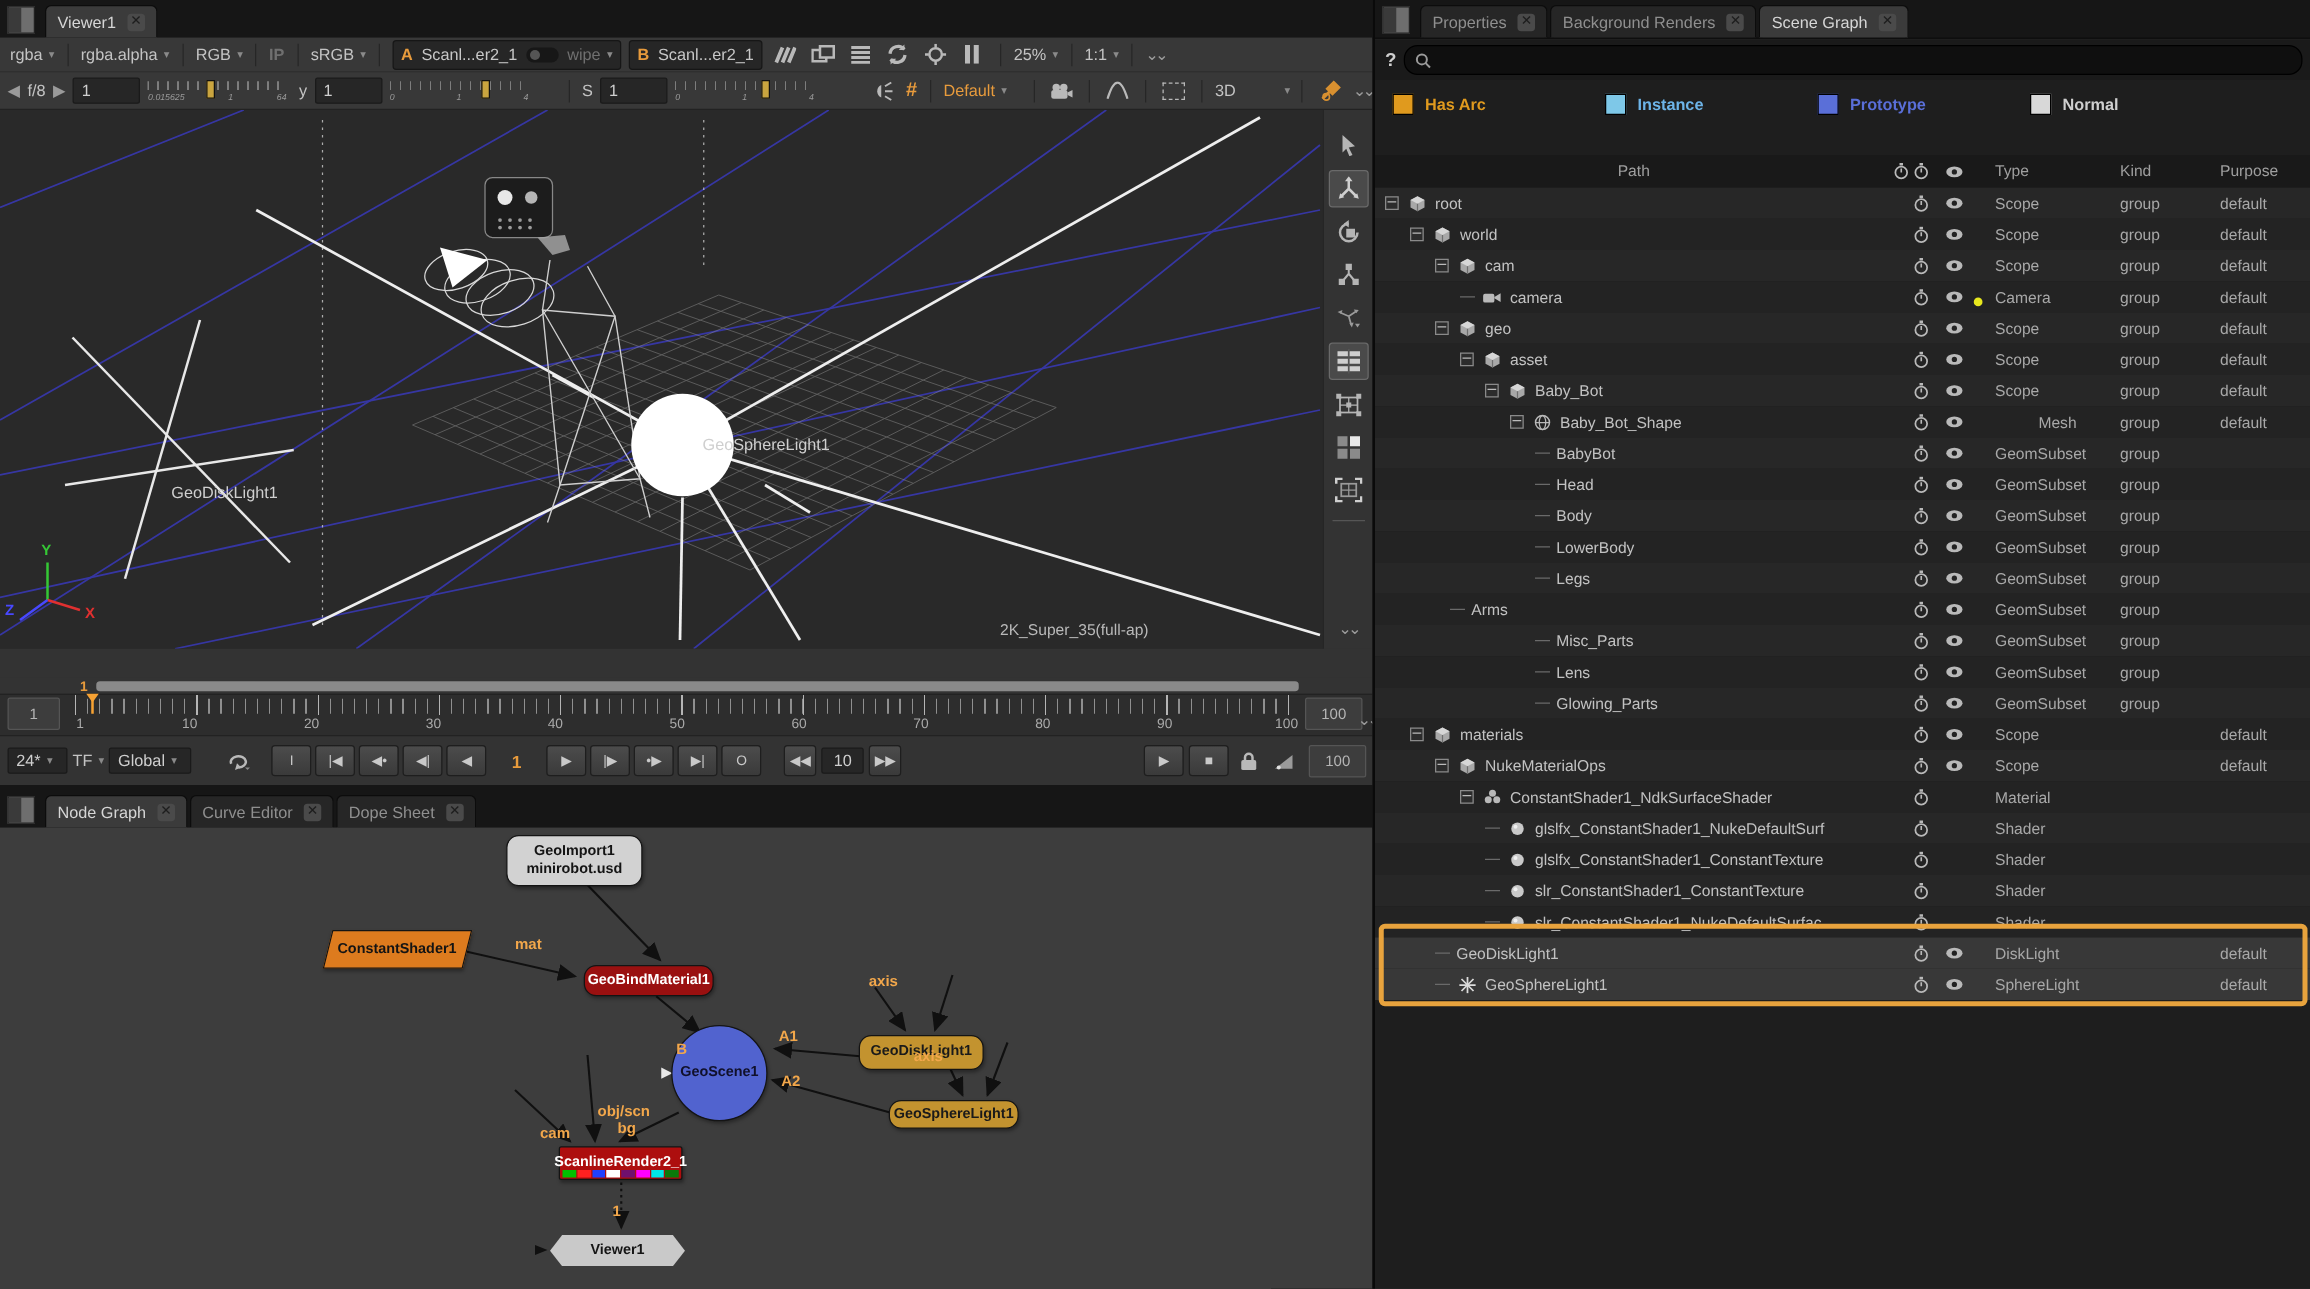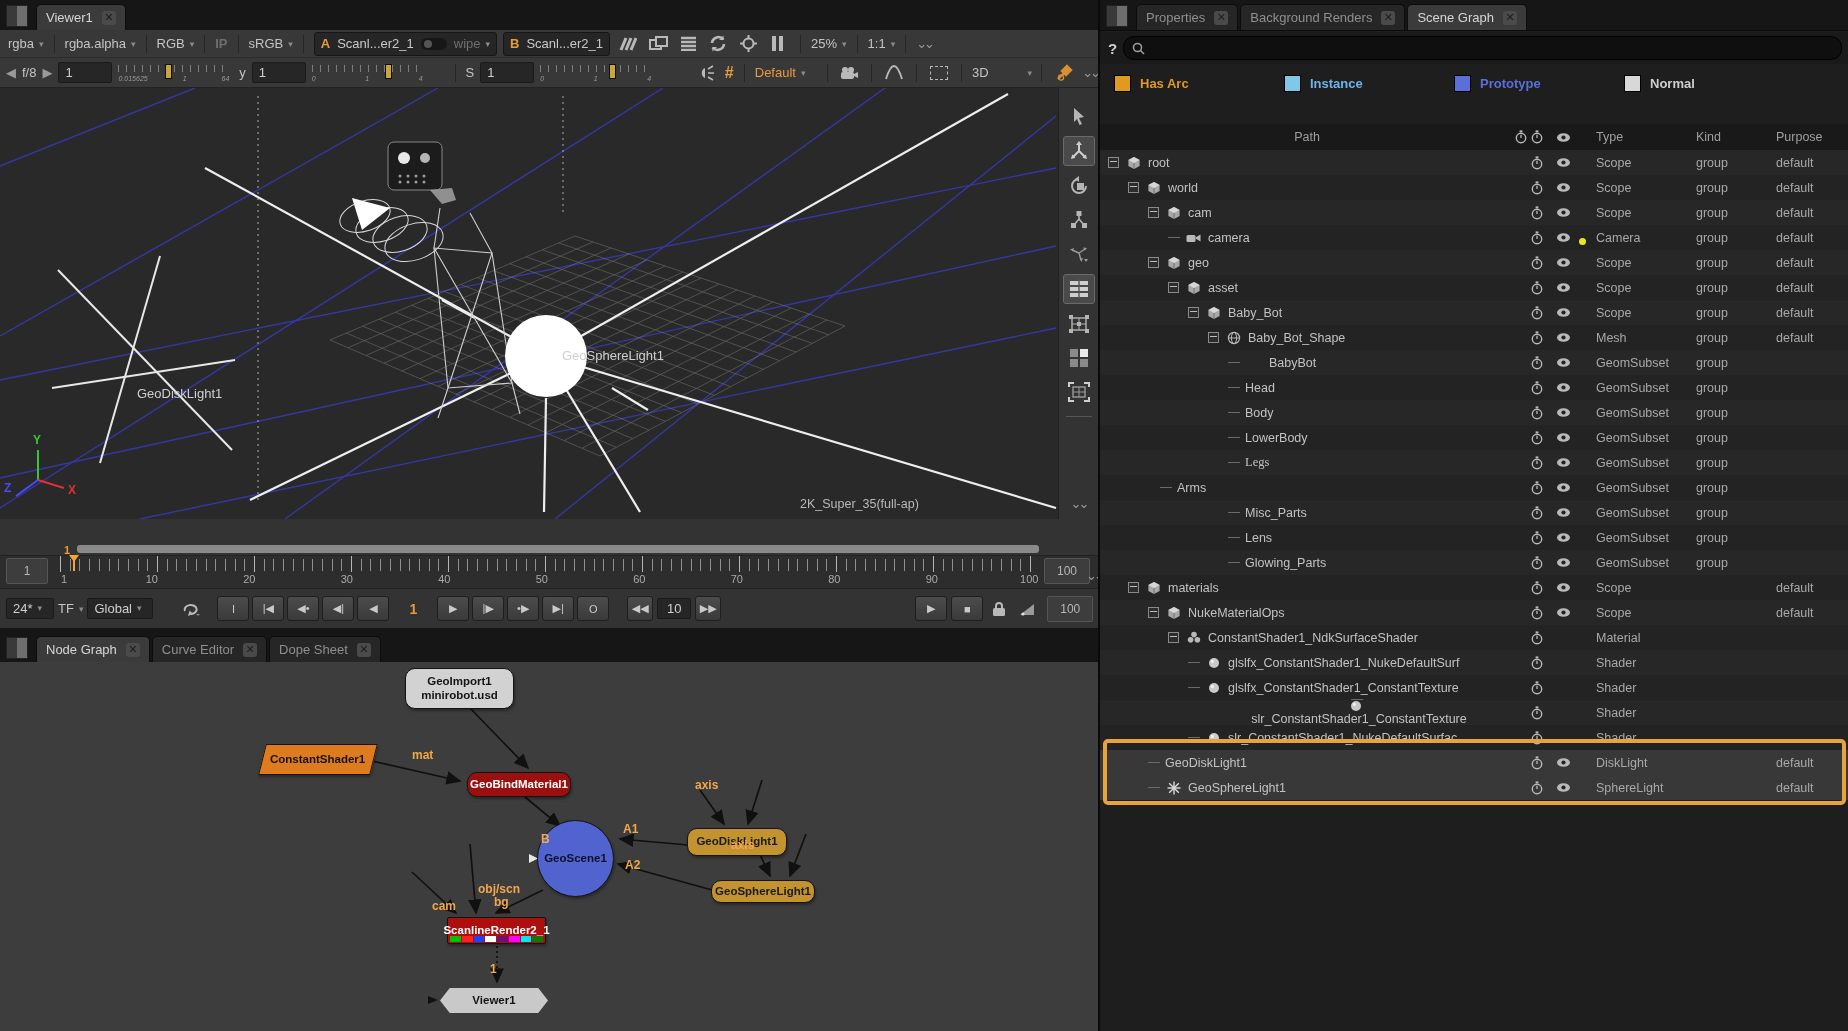--- a/index.html
+++ b/index.html
@@ -948,26 +948,26 @@
             <circle cx="7" cy="8" r="4.7" fill="none" stroke="#b9b9b9" stroke-width="1.4"></circle>
             <line x1="7" y1="8" x2="7" y2="4.8" stroke="#b9b9b9" stroke-width="1.3"></line>
           </svg>
         </span>
         <span class="eyewrap">
           <svg width="15" height="11" viewBox="0 0 15 11">
             <ellipse cx="7.5" cy="5.5" rx="6.5" ry="4.3" fill="#b9b9b9"></ellipse>
             <circle cx="7.5" cy="5.5" r="2.1" fill="#222"></circle>
           </svg>
         </span>
-        <span class="meta" style="padding-left: 12px;">Mesh</span>
+        <span class="meta" style="padding-left: 12px; text-align: center;">Mesh</span>
         <span class="meta">group</span>
         <span class="meta">default</span>
       </div>
       <div class="sgrow sg-grid">
-        <span class="pathcell" style="padding-left: 128px; gap: 24px;">
+        <span class="pathcell" style="padding-left: 128px;">
           <span class="connector"></span>
           <span>BabyBot</span>
         </span>
         <span>
           <svg width="14" height="14" viewBox="0 0 14 14">
             <rect x="5.6" y="0.4" width="2.8" height="2" fill="#b9b9b9"></rect>
             <circle cx="7" cy="8" r="4.7" fill="none" stroke="#b9b9b9" stroke-width="1.4"></circle>
             <line x1="7" y1="8" x2="7" y2="4.8" stroke="#b9b9b9" stroke-width="1.3"></line>
           </svg>
         </span>
@@ -1041,21 +1041,21 @@
           <svg width="15" height="11" viewBox="0 0 15 11">
             <ellipse cx="7.5" cy="5.5" rx="6.5" ry="4.3" fill="#b9b9b9"></ellipse>
             <circle cx="7.5" cy="5.5" r="2.1" fill="#222"></circle>
           </svg>
         </span>
         <span class="meta" style="padding-left: 12px;">GeomSubset</span>
         <span class="meta">group</span>
         <span class="meta"></span>
       </div>
       <div class="sgrow sg-grid">
-        <span class="pathcell" style="padding-left: 128px; font-family: Liberation Serif, serif;">
+        <span class="pathcell" style="padding-left: 128px;">
           <span class="connector"></span>
           <span>Legs</span>
         </span>
         <span>
           <svg width="14" height="14" viewBox="0 0 14 14">
             <rect x="5.6" y="0.4" width="2.8" height="2" fill="#b9b9b9"></rect>
             <circle cx="7" cy="8" r="4.7" fill="none" stroke="#b9b9b9" stroke-width="1.4"></circle>
             <line x1="7" y1="8" x2="7" y2="4.8" stroke="#b9b9b9" stroke-width="1.3"></line>
           </svg>
         </span>
@@ -1279,21 +1279,21 @@
             <circle cx="7" cy="8" r="4.7" fill="none" stroke="#b9b9b9" stroke-width="1.4"></circle>
             <line x1="7" y1="8" x2="7" y2="4.8" stroke="#b9b9b9" stroke-width="1.3"></line>
           </svg>
         </span>
         <span></span>
         <span class="meta" style="padding-left: 12px;">Shader</span>
         <span class="meta"></span>
         <span class="meta"></span>
       </div>
       <div class="sgrow sg-grid">
-        <span class="pathcell" style="padding-left: 88px; flex-direction: column;">
+        <span class="pathcell" style="padding-left: 88px;">
           <span class="connector"></span>
           <span class="sgicon">
             <svg width="12" height="12" viewBox="0 0 12 12">
               <circle cx="6" cy="6" r="5" fill="#c9c9c9"></circle>
               <circle cx="4.4" cy="4.4" r="1.6" fill="#efefef"></circle>
             </svg>
           </span>
           <span>slr_ConstantShader1_ConstantTexture</span>
         </span>
         <span>

